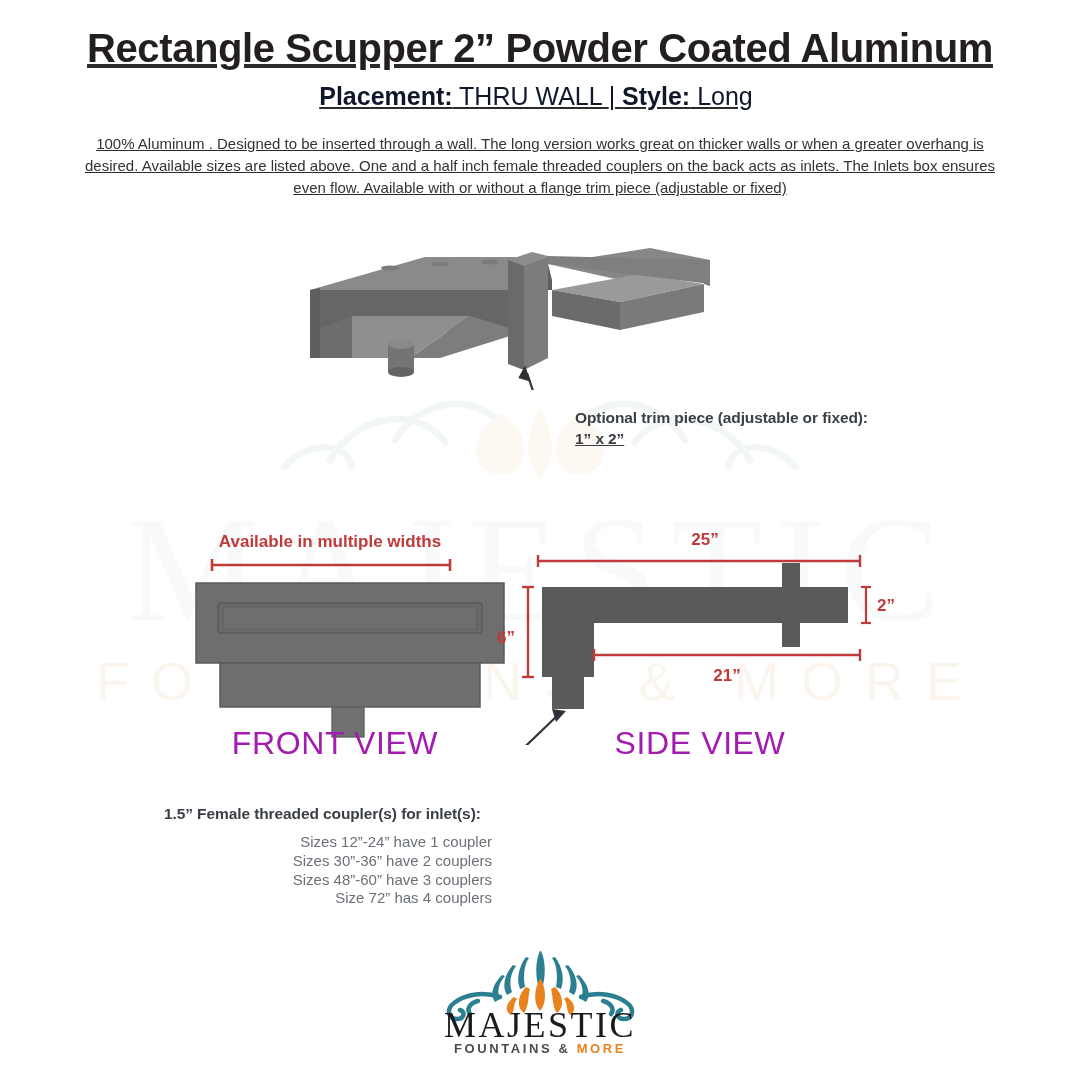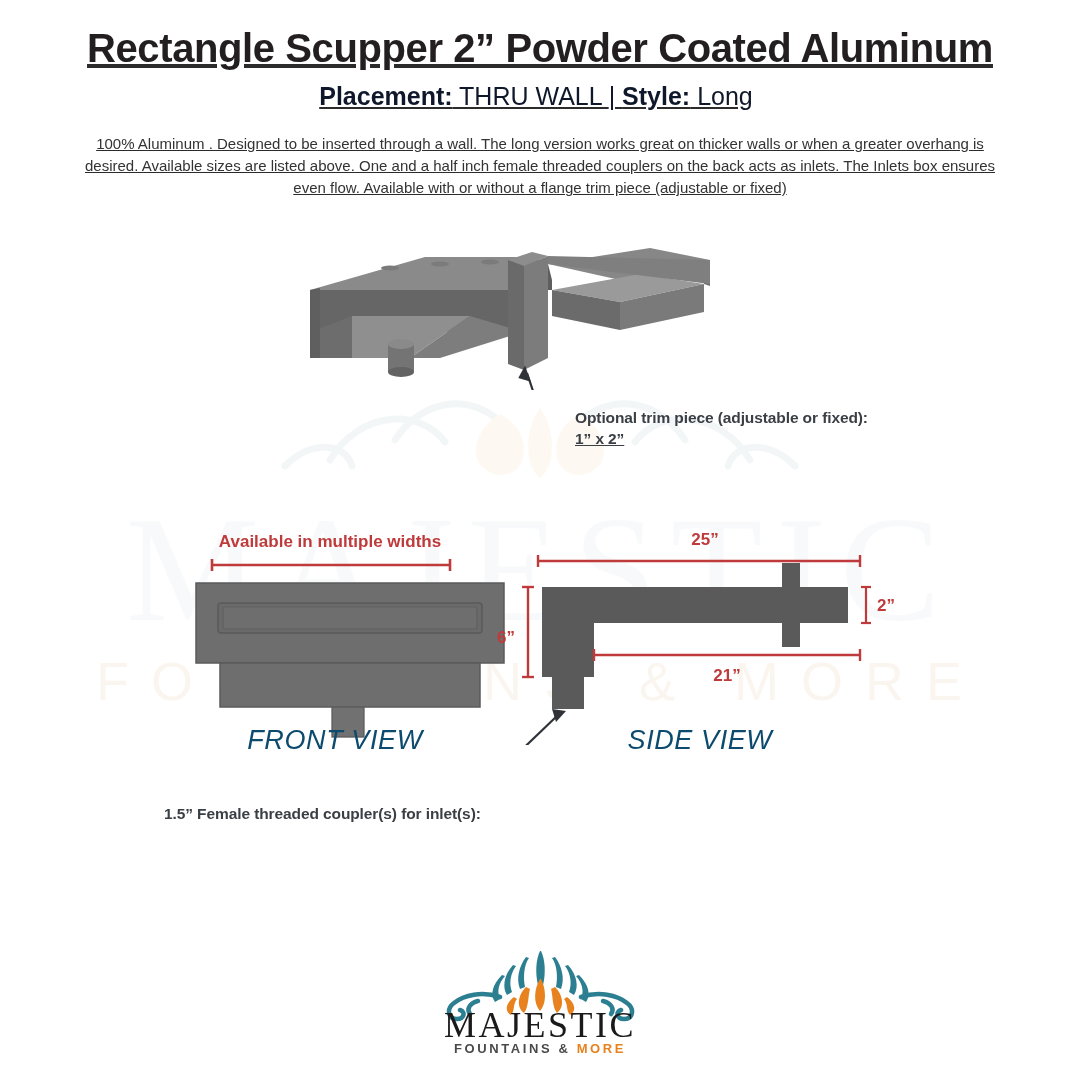--- a/index.html
+++ b/index.html
@@ -76,25 +76,24 @@
   }
   #trim-callout .l2 { font-weight: bold; text-decoration: underline; }
 
   
   #front-wrap { left: 150px; top: 525px; width: 400px; height: 220px; }
   #side-wrap  { left: 490px; top: 525px; width: 420px; height: 220px; }
 
   .view-label {
     position: absolute;
     z-index: 3;
-    font-size: 27px;
+    font-size: 32px;
     letter-spacing: 0.6px;
-    color: #0c4a6e;
+    color: #a21caf;
     font-weight: normal;
-    font-style: italic;
   }
   #front-view-label { left: 190px; top: 725px; width: 290px; text-align: center; }
   #side-view-label  { left: 555px; top: 725px; width: 290px; text-align: center; }
 
   
   #coupler-note { position: absolute; left: 164px; top: 805px; z-index: 3; }
   #coupler-title {
     font-size: 15.5px;
     font-weight: bold;
     color: #3a3f45;
@@ -259,20 +258,26 @@
   <g>
     <line x1="18" y1="238" x2="68" y2="190" stroke="#2f3337" stroke-width="2.2"></line>
     <polygon points="62,184 76,186 66,197" fill="#2f3337"></polygon>
   </g>
 </svg>
 
 <div class="view-label" id="side-view-label">SIDE VIEW</div>
 
 <div id="coupler-note">
   <p id="coupler-title">1.5” Female threaded coupler(s) for inlet(s):</p>
+  <div id="coupler-lines">
+    <div>Sizes 12”-24” have 1 coupler</div>
+    <div>Sizes 30”-36” have 2 couplers</div>
+    <div>Sizes 48”-60” have 3 couplers</div>
+    <div>Size 72” has 4 couplers</div>
+  </div>
 </div>
 
 <svg id="logo-wrap" viewBox="0 0 265 112" xmlns="http://www.w3.org/2000/svg">
 
   <g>
     <g fill="#2b7f91">
       <path d="M132 6 C 128 14, 127 28, 130 40 L 135 40 C 138 28, 137 14, 133 6 Z"></path>
       <path d="M118 12 C 111 21, 108 34, 112 44 L 117 42 C 115 32, 116 20, 121 13 Z"></path>
       <path d="M147 12 C 154 21, 157 34, 153 44 L 148 42 C 150 32, 149 20, 144 13 Z"></path>
       <path d="M105 20 C 96 30, 94 42, 99 50 L 104 47 C 101 39, 102 29, 108 21 Z"></path>

